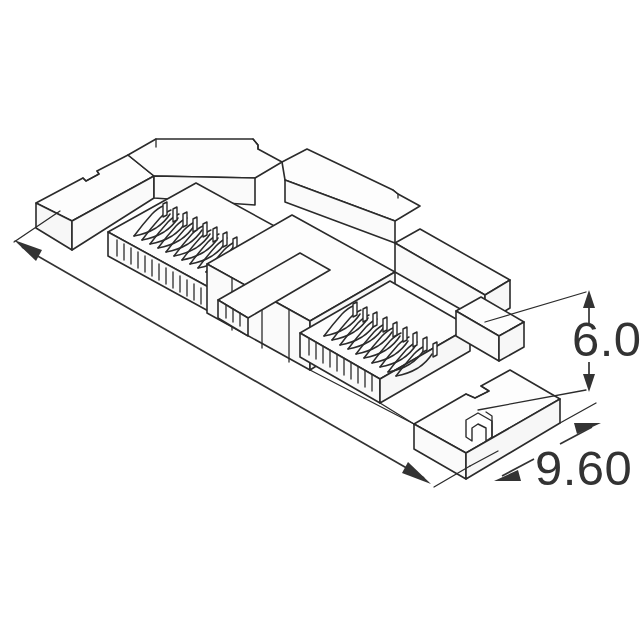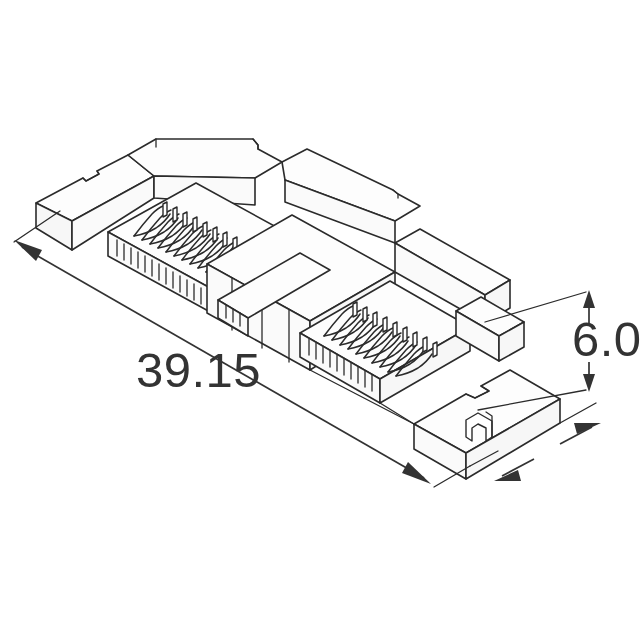--- a/index.html
+++ b/index.html
@@ -329,18 +329,18 @@
 
       <path class="dim-line" d="M 560 444 L 592 427"></path>
 
       <polygon class="dim-arrow" points="494,481 518,470 521,481"></polygon>
 
       <polygon class="dim-arrow" points="601,423 577,434 574,423"></polygon>
     </g>
 
   </svg>
 
-  <div class="dim-text" id="dim-length-text">39.15</div>
 
   <div class="dim-text" id="dim-height-text">6.0</div>
 
+  <div class="dim-text" id="dim-width-text">9.60</div>
 
 </div>
 
 </body></html>

